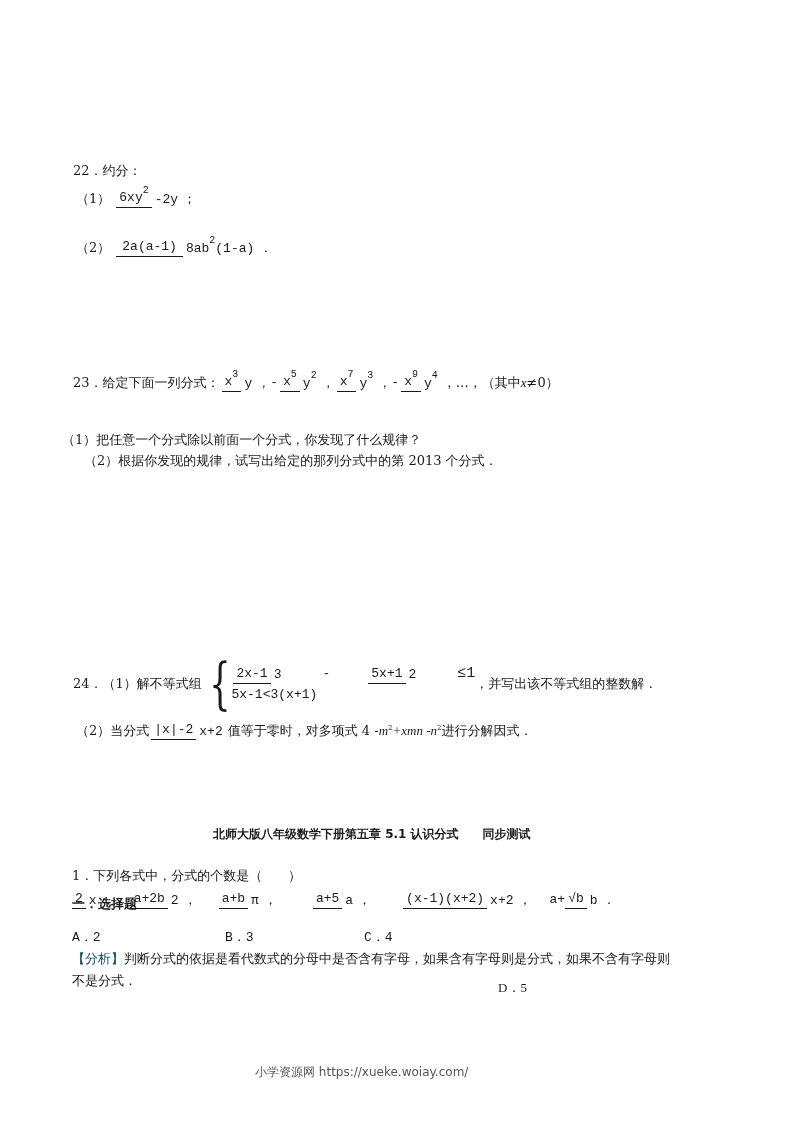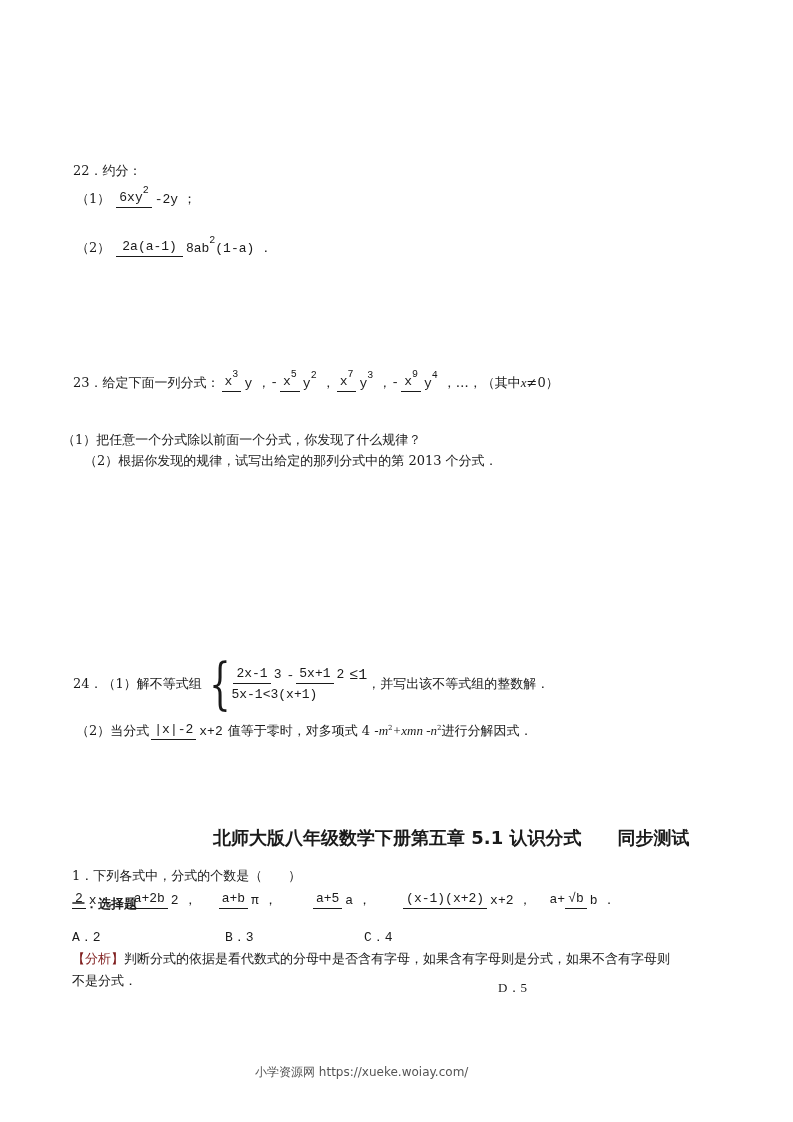--- a/index.html
+++ b/index.html
@@ -9,28 +9,28 @@
   }
   .abs { position: absolute; white-space: nowrap; }
   .txt { font-size: 13px; line-height: 16px; }
   .math { font-family: "Liberation Mono", "DejaVu Sans Mono", monospace; font-size: 13px; }
   .frac { display: inline-flex; flex-direction: row; align-items: center; vertical-align: middle; margin: 0 2px; }
   .frac .num { padding: 0 3px 1px 3px; border-bottom: 1px solid #1a1a1a; line-height: 16px; }
   .frac .den { padding: 1px 3px 0 3px; line-height: 16px; }
   sup { font-size: 10px; line-height: 0; position: relative; top: -3px; }
   .row { display: flex; align-items: center; }
   .label { margin-right: 4px; }
-  .title-center { font-family: "DejaVu Sans", "Liberation Sans", sans-serif; font-weight: bold; font-size: 18px; }
+  .title-center { font-family: "DejaVu Sans", "Liberation Sans", sans-serif; font-weight: bold; font-size: 12px; }
   .section-title { font-family: Liberation Sans, sans-serif; font-weight: bold; font-size: 13px; margin-top: 48px; }
-  .analysis-tag { color: #7f1d1d; }
+  .analysis-tag { color: #0c4a6e; }
   .footer { font-family: "DejaVu Sans", "Liberation Sans", sans-serif; font-size: 12px; color: #555; }
   .brace { font-size: 56px; line-height: 56px; font-family: "DejaVu Serif", serif; transform: scaleX(0.6); display: inline-block; margin-right: -6px; }
   .it { font-style: italic; font-family: "Liberation Serif", serif; }
   .sys { display: inline-flex; flex-direction: column; vertical-align: middle; }
-  .sys .line { display: flex; align-items: flex-end; }
+  .sys .line { display: flex; align-items: flex-start; gap: 36px; }
 </style>
 </head>
 <body>
 
 <div class="abs txt" style="left:73px; top:163px;">22．约分：</div>
 
 <div class="abs txt row" style="left:76px; top:190px;">
   <span class="label">（1）</span>
   <span class="frac math">
     <span class="num"><span>6xy</span><sup>2</sup></span>

